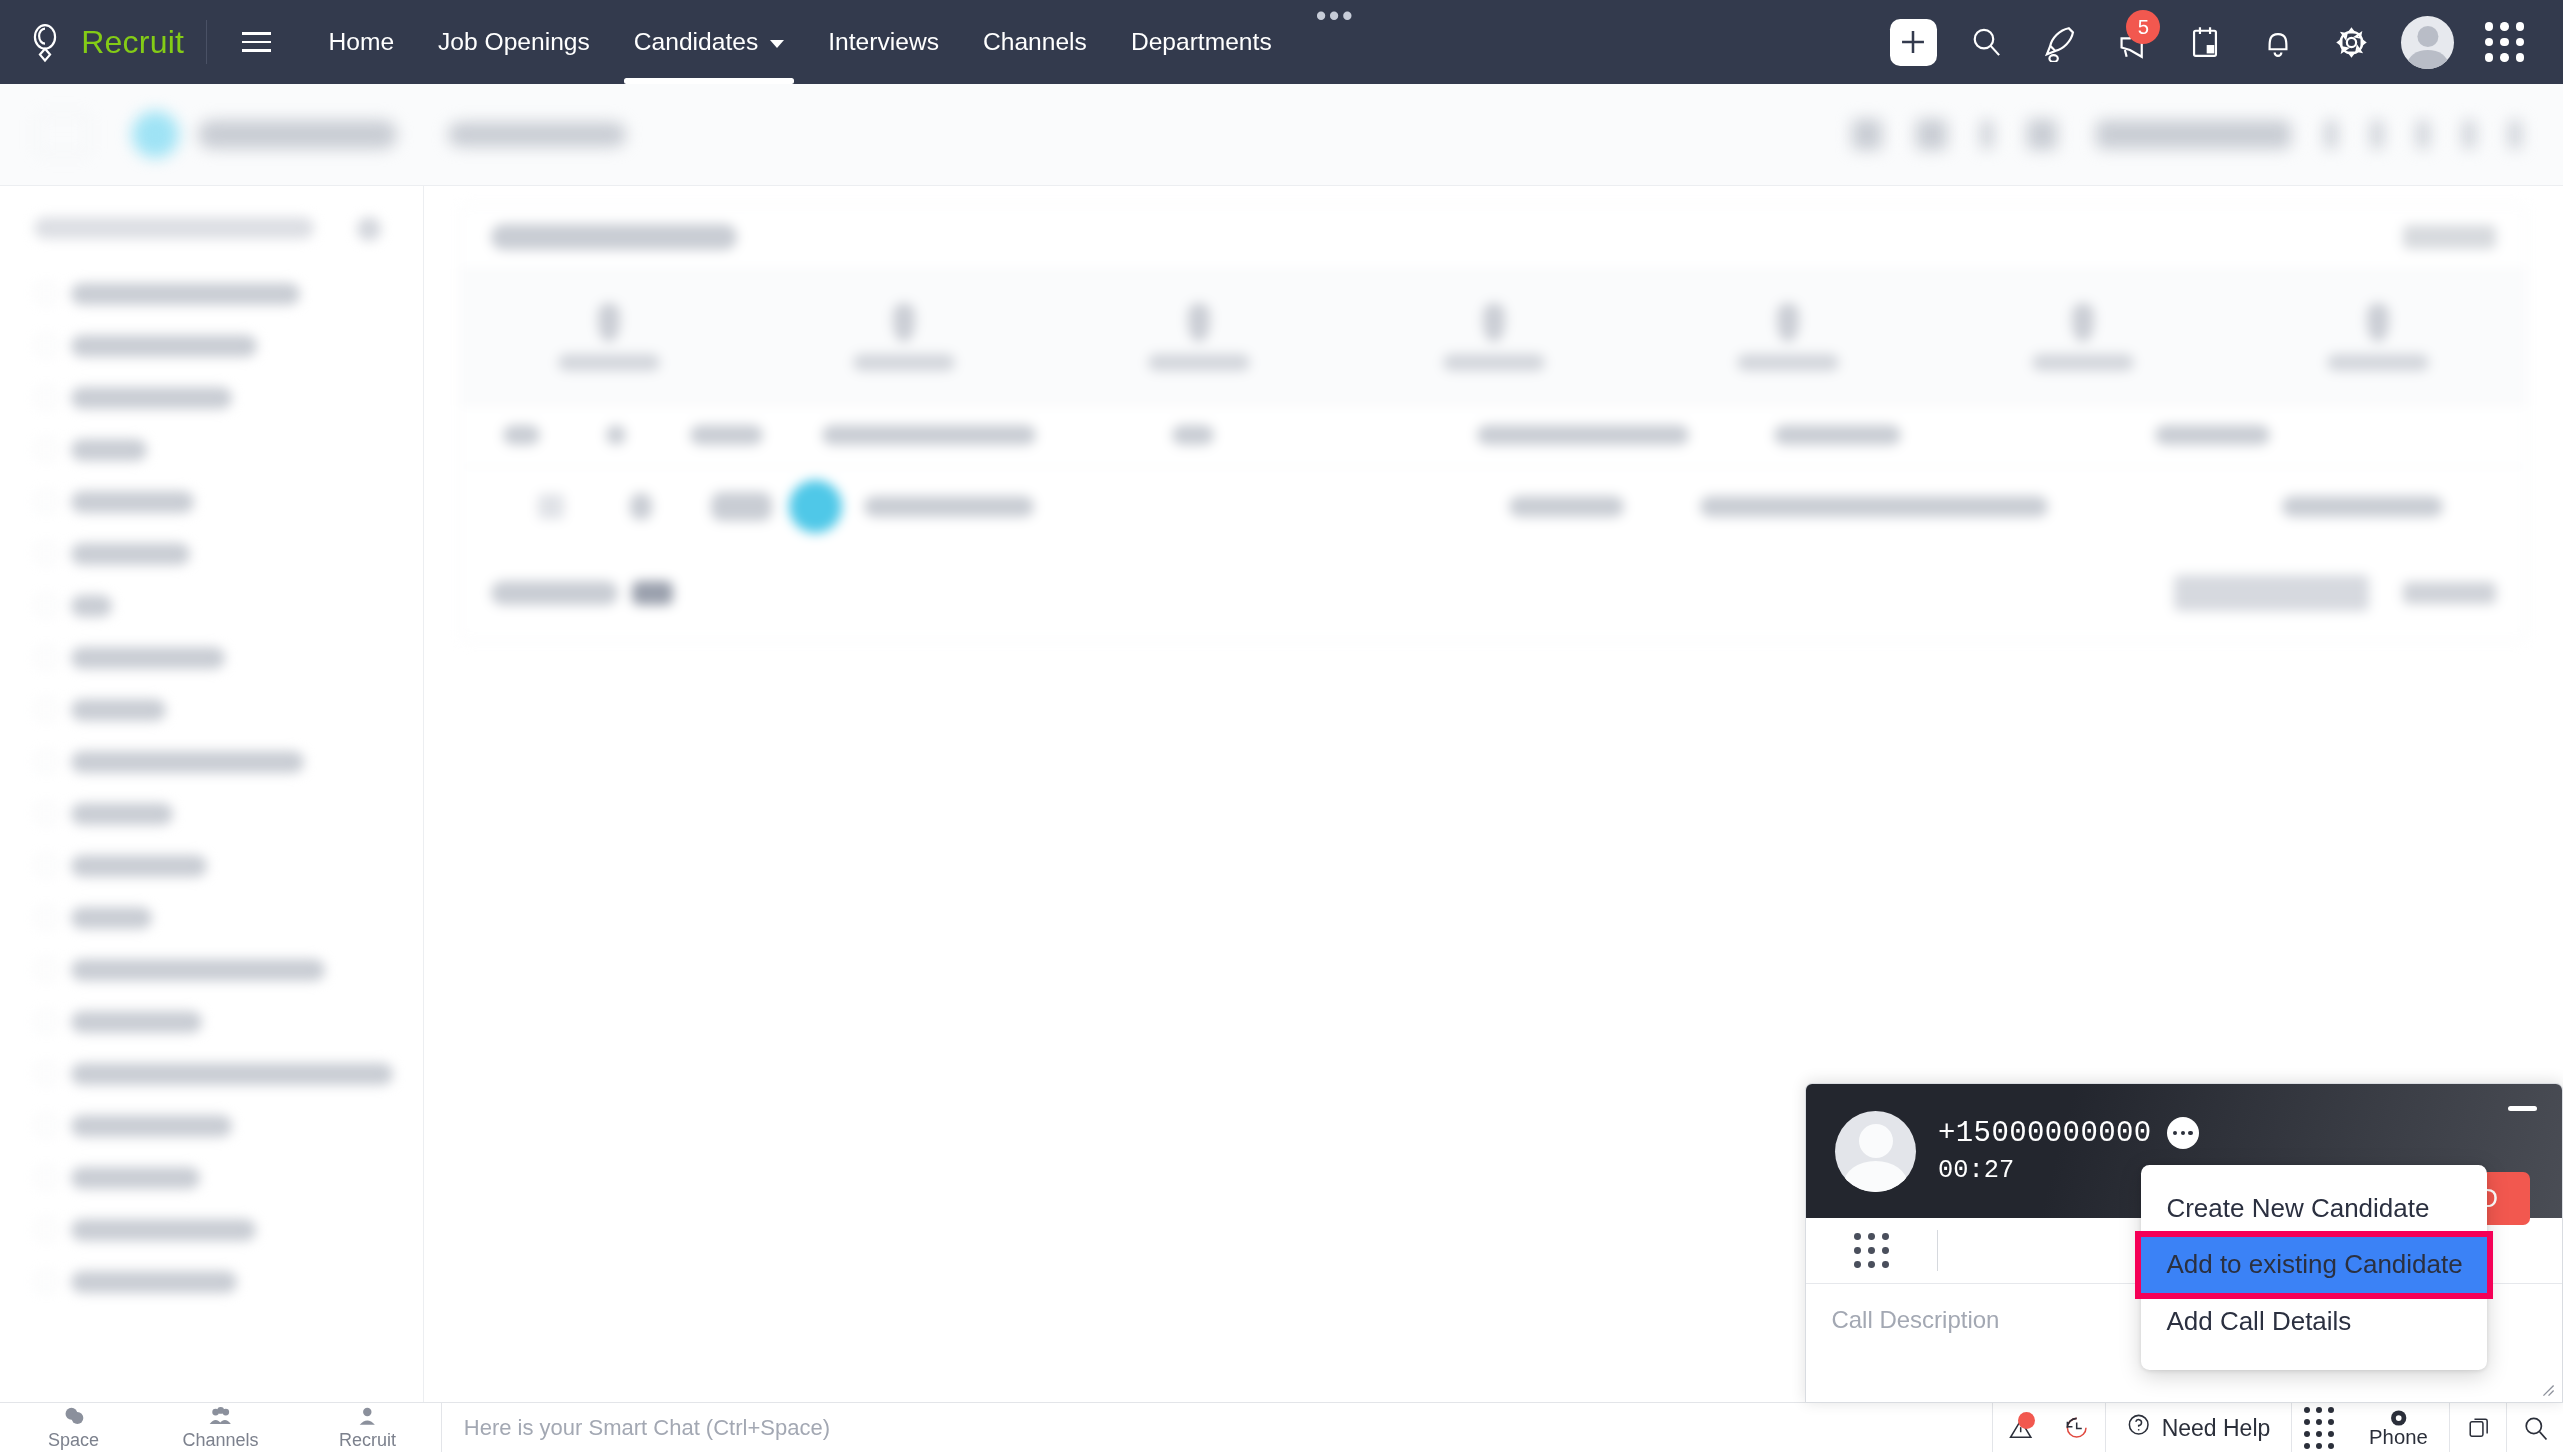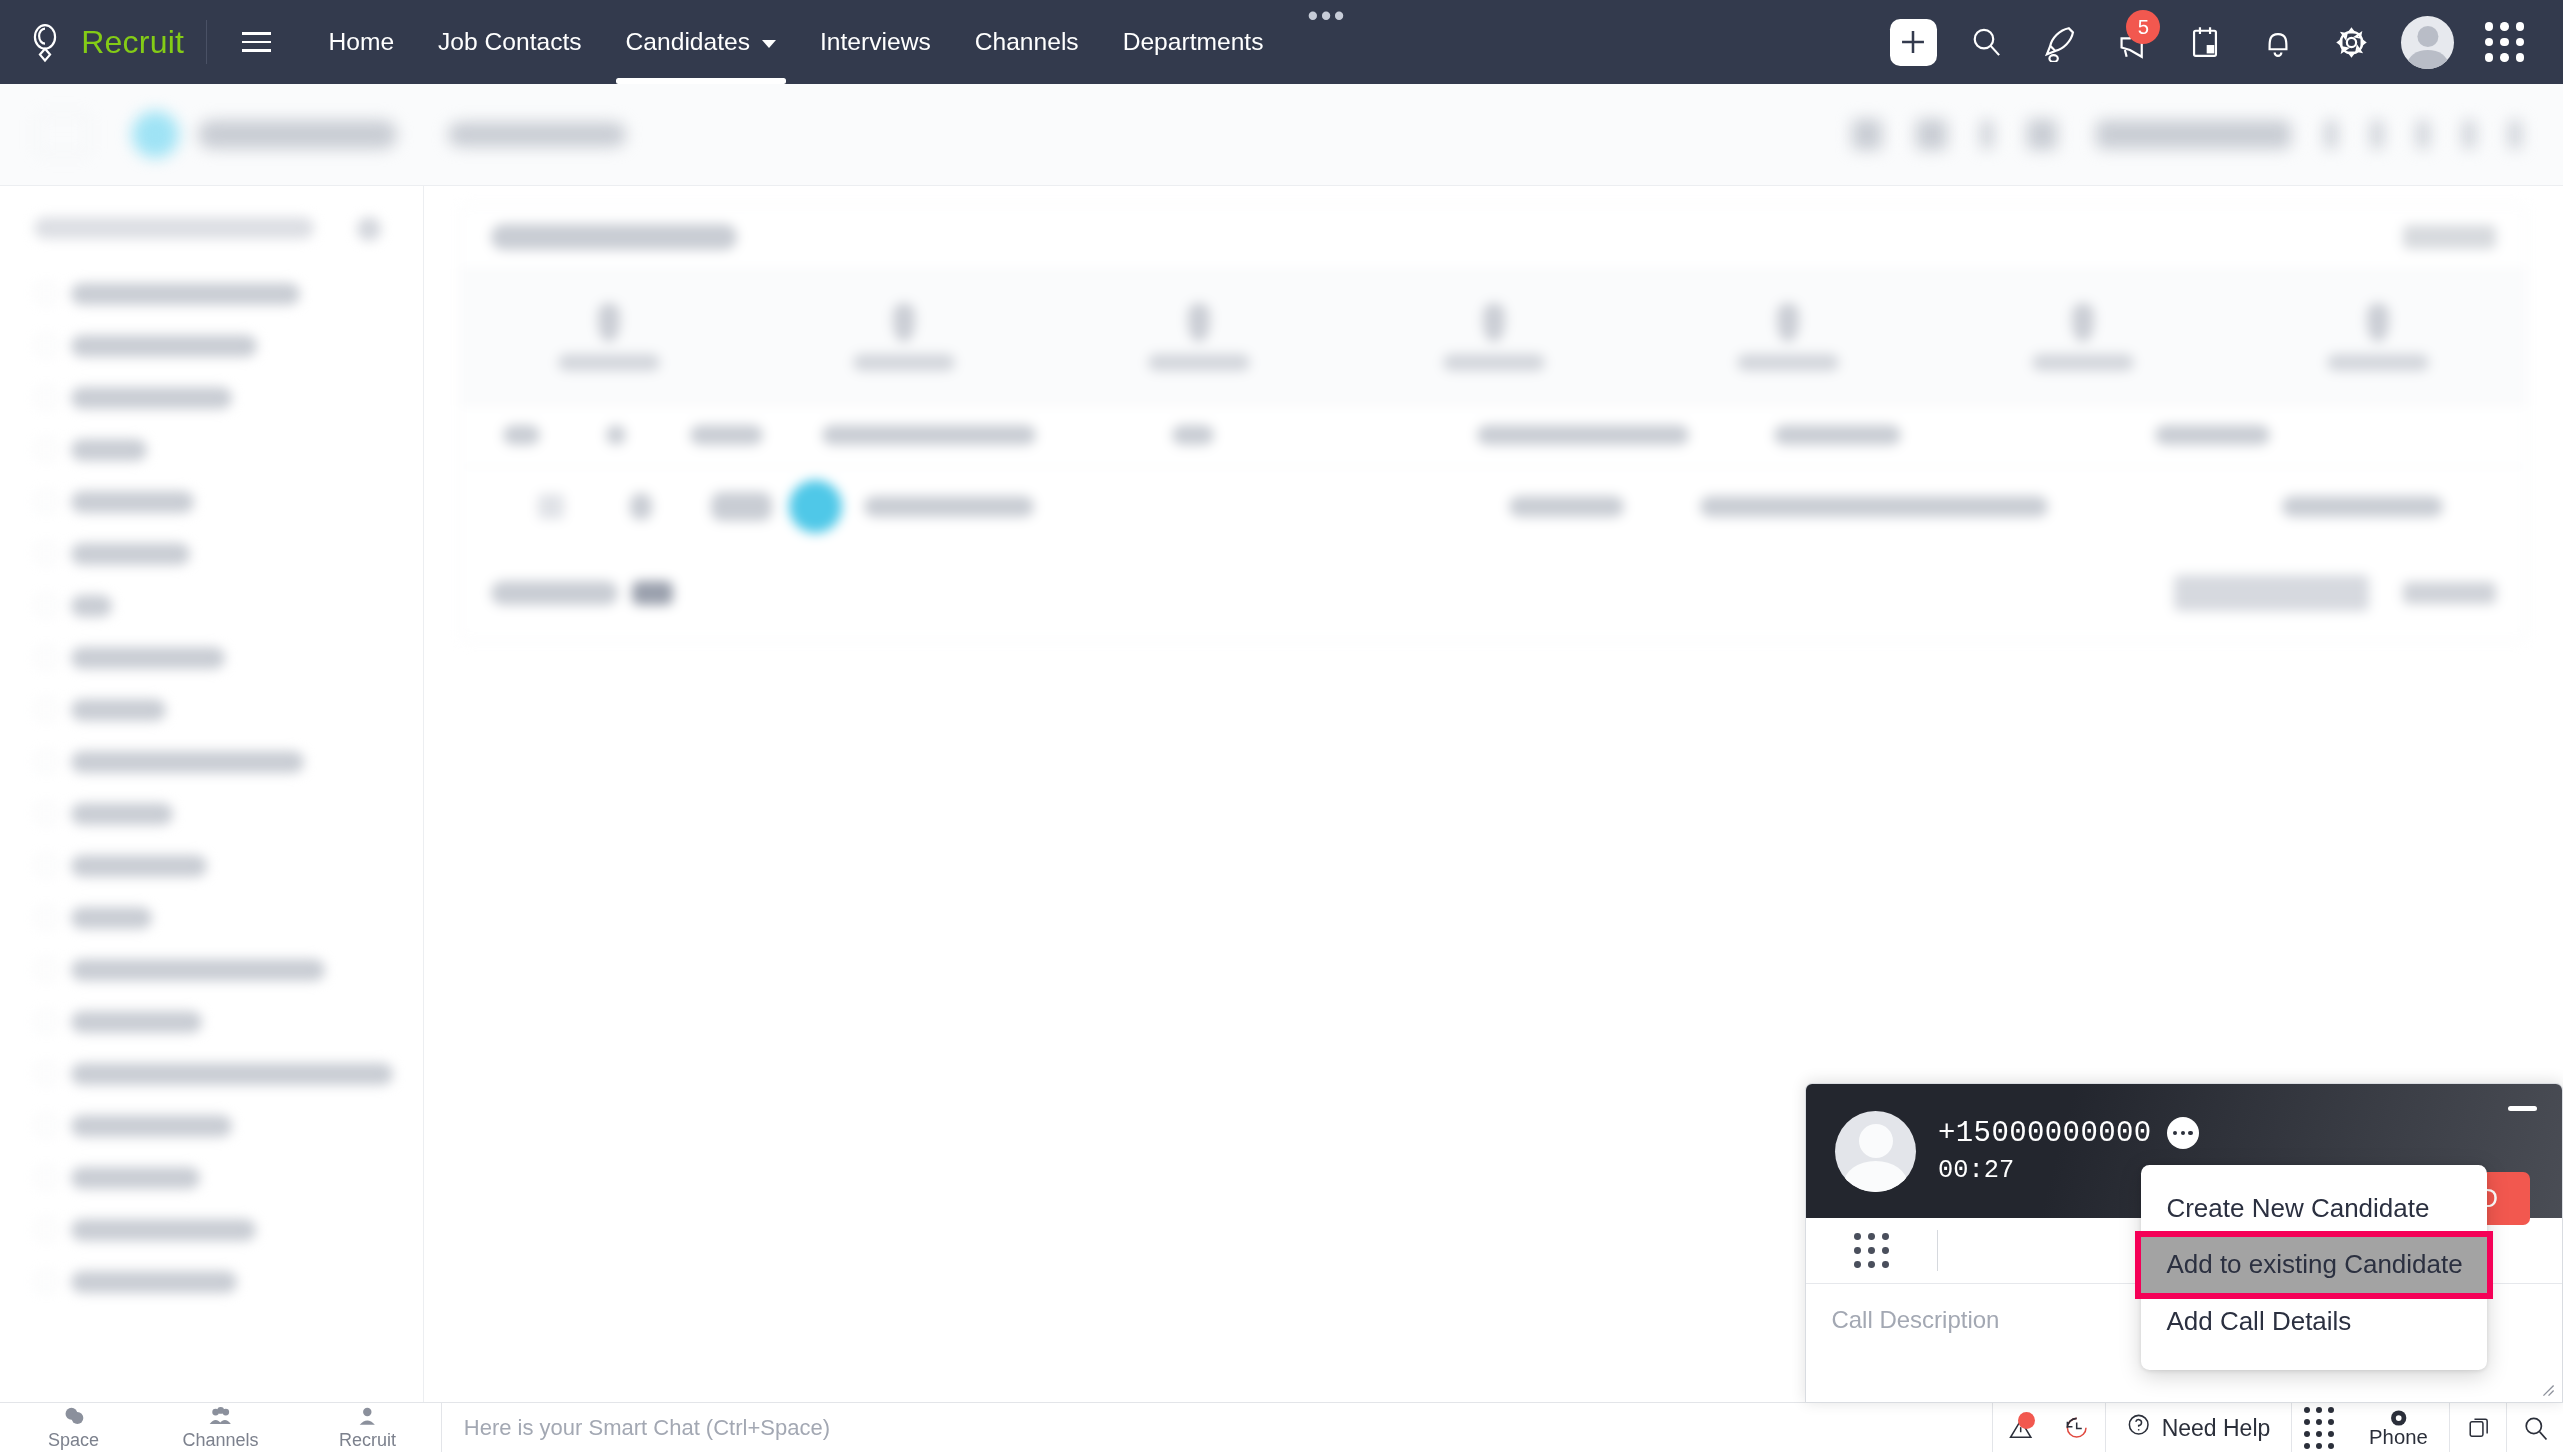--- a/index.html
+++ b/index.html
@@ -155,21 +155,21 @@
   .cw-desc { padding: 22px 25.4px; font-size: 24px; color: #a3a8b3; }
   .cw-grip { position: absolute; right: 6.8px; bottom: 5.1px; width: 20.3px; height: 20.3px; }
 
   
   .cw-menu {
     position: absolute; left: 2141px; top: 1165px; width: 346px;
     background: #ffffff; border-radius: 8.5px; box-shadow: 0 5.1px 22px rgba(0,0,0,.17), 0 0.8px 4.2px rgba(0,0,0,.10);
     padding: 15.3px 0 20.3px 0; z-index: 60;
   }
   .mi { padding: 12.7px 25.4px; font-size: 26px; color: #2b3040; cursor: pointer; white-space: nowrap; }
-  .mi.highlight { outline: 6px solid #f50057; outline-offset: -0.8px; position: relative; z-index: 2; background: #a3a3a3; }
+  .mi.highlight { outline: 6px solid #f50057; outline-offset: -0.8px; position: relative; z-index: 2; background: #3b82f6; }
 </style>
 </head>
 <body>
 
 <div class="app">
 
   <div class="topnav">
     <div class="brand">
       <span>
         <svg class="brand-logo" viewBox="0 0 50 50">
@@ -187,21 +187,21 @@
         <i></i>
         <i></i>
         <i></i>
       </div>
 
     <div class="navitems">
       <div class="navitem">
           <span>Home</span>
         </div>
       <div class="navitem">
-          <span>Job Contacts</span>
+          <span>Job Openings</span>
         </div>
       <div class="navitem active">
         <span>Candidates</span>
         <span class="chev"></span>
       </div>
       <div class="navitem">
           <span>Interviews</span>
         </div>
       <div class="navitem">
           <span>Channels</span>

